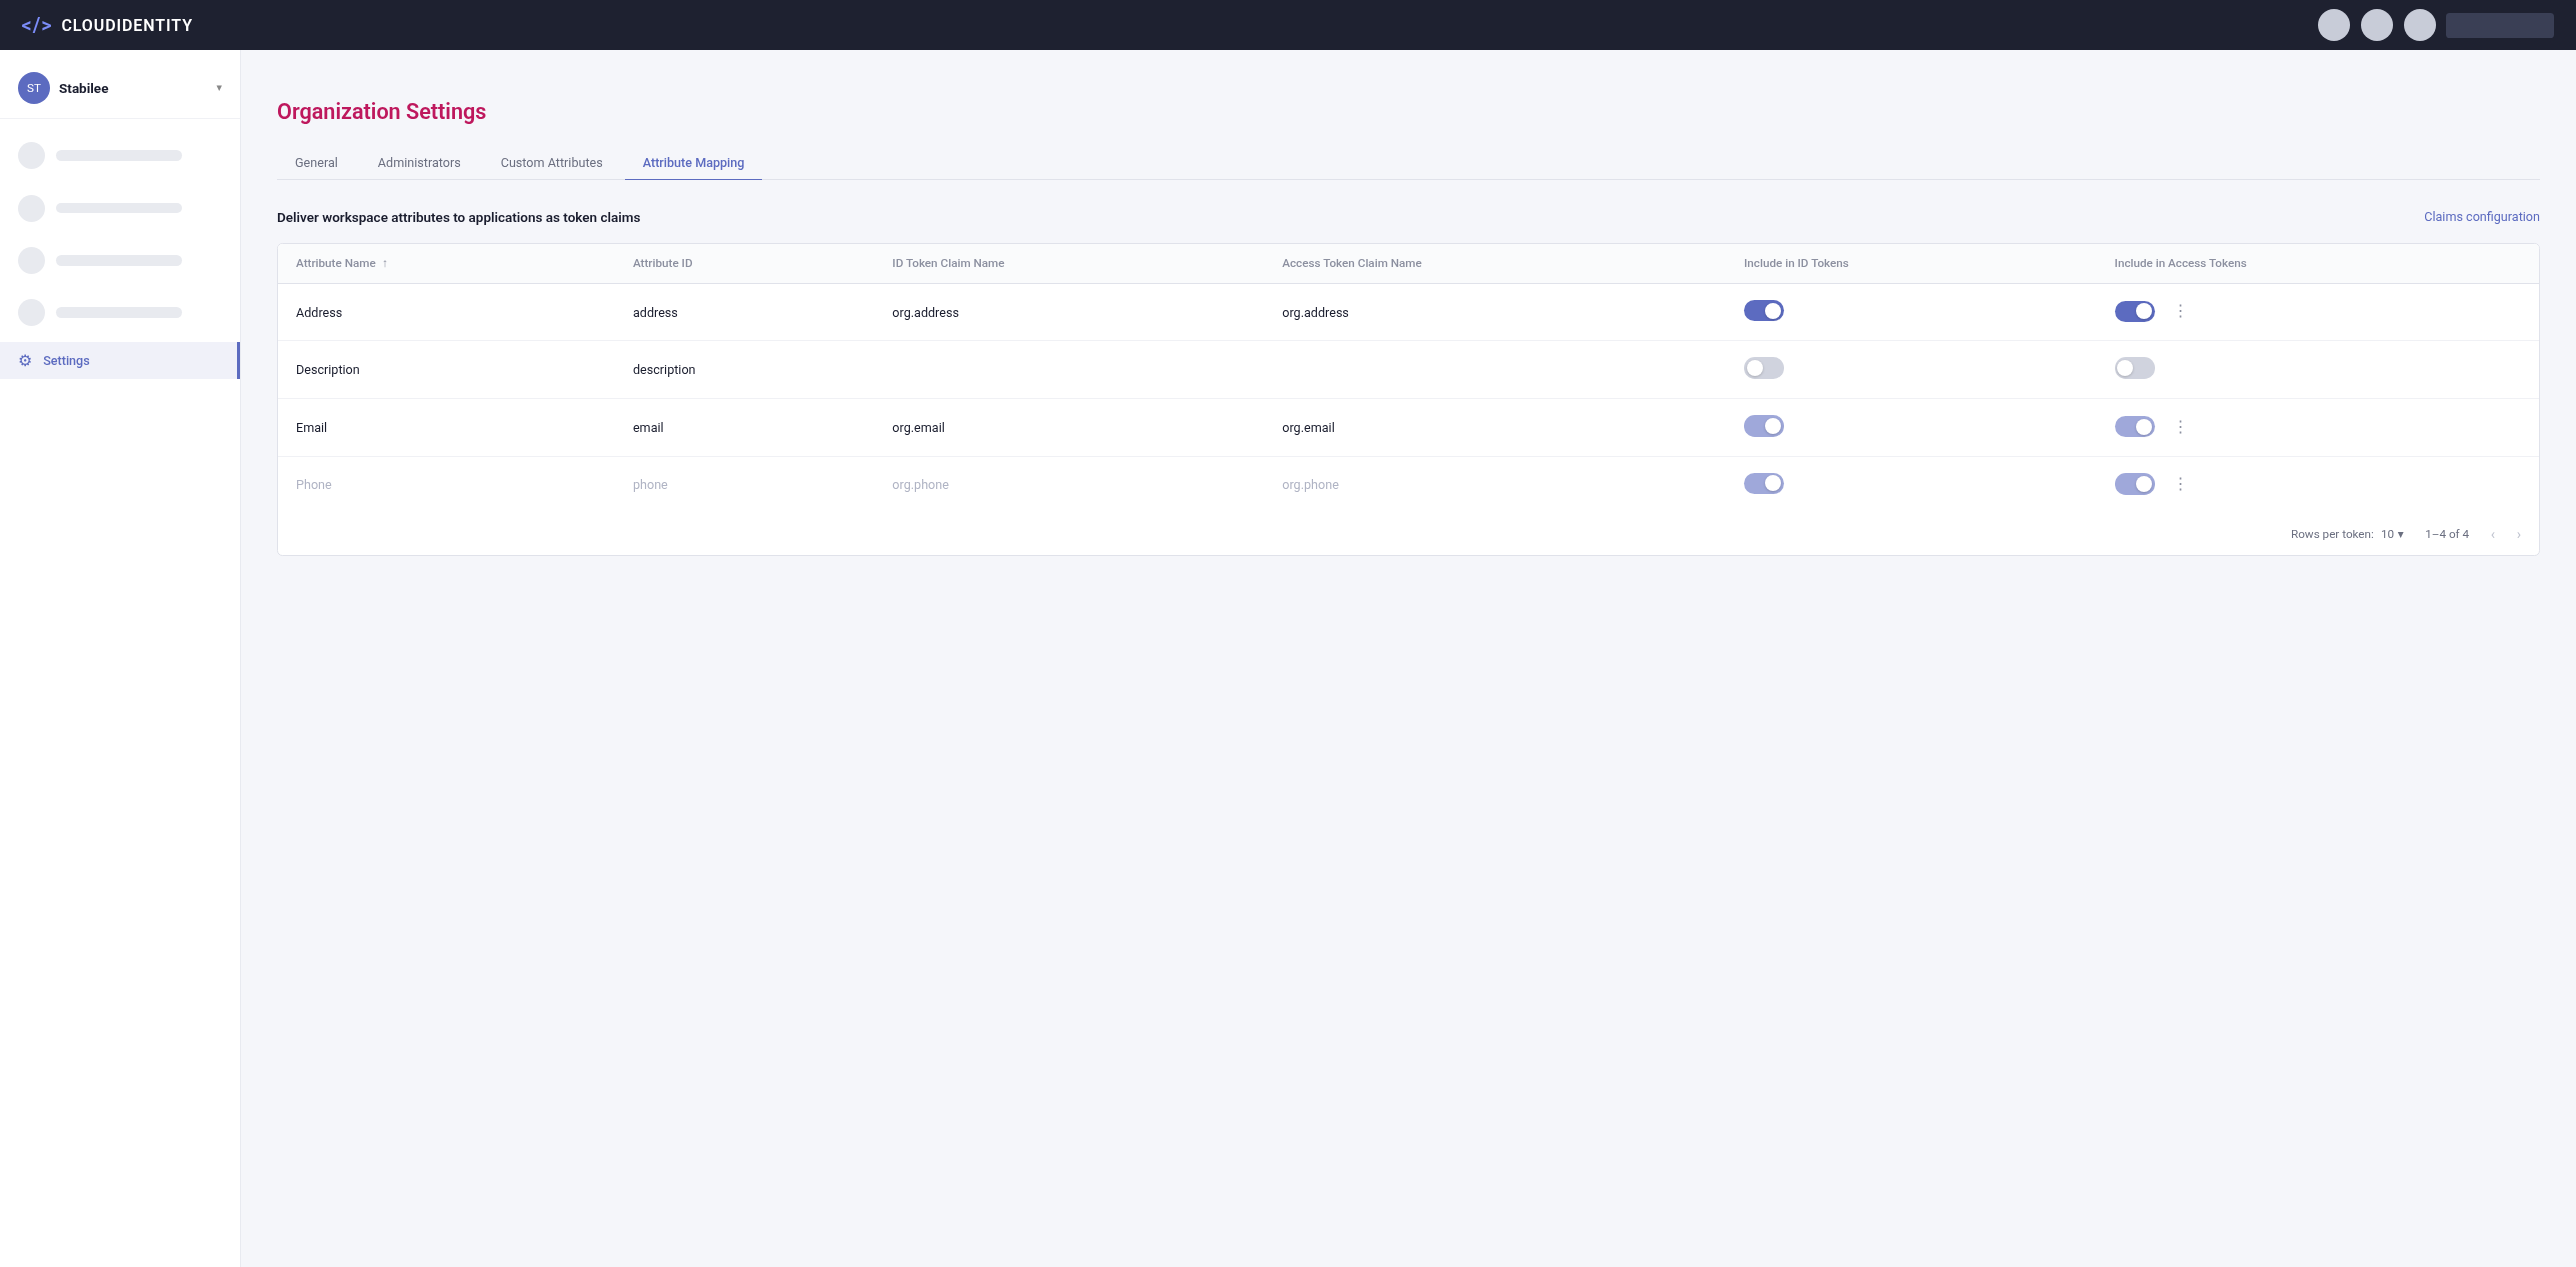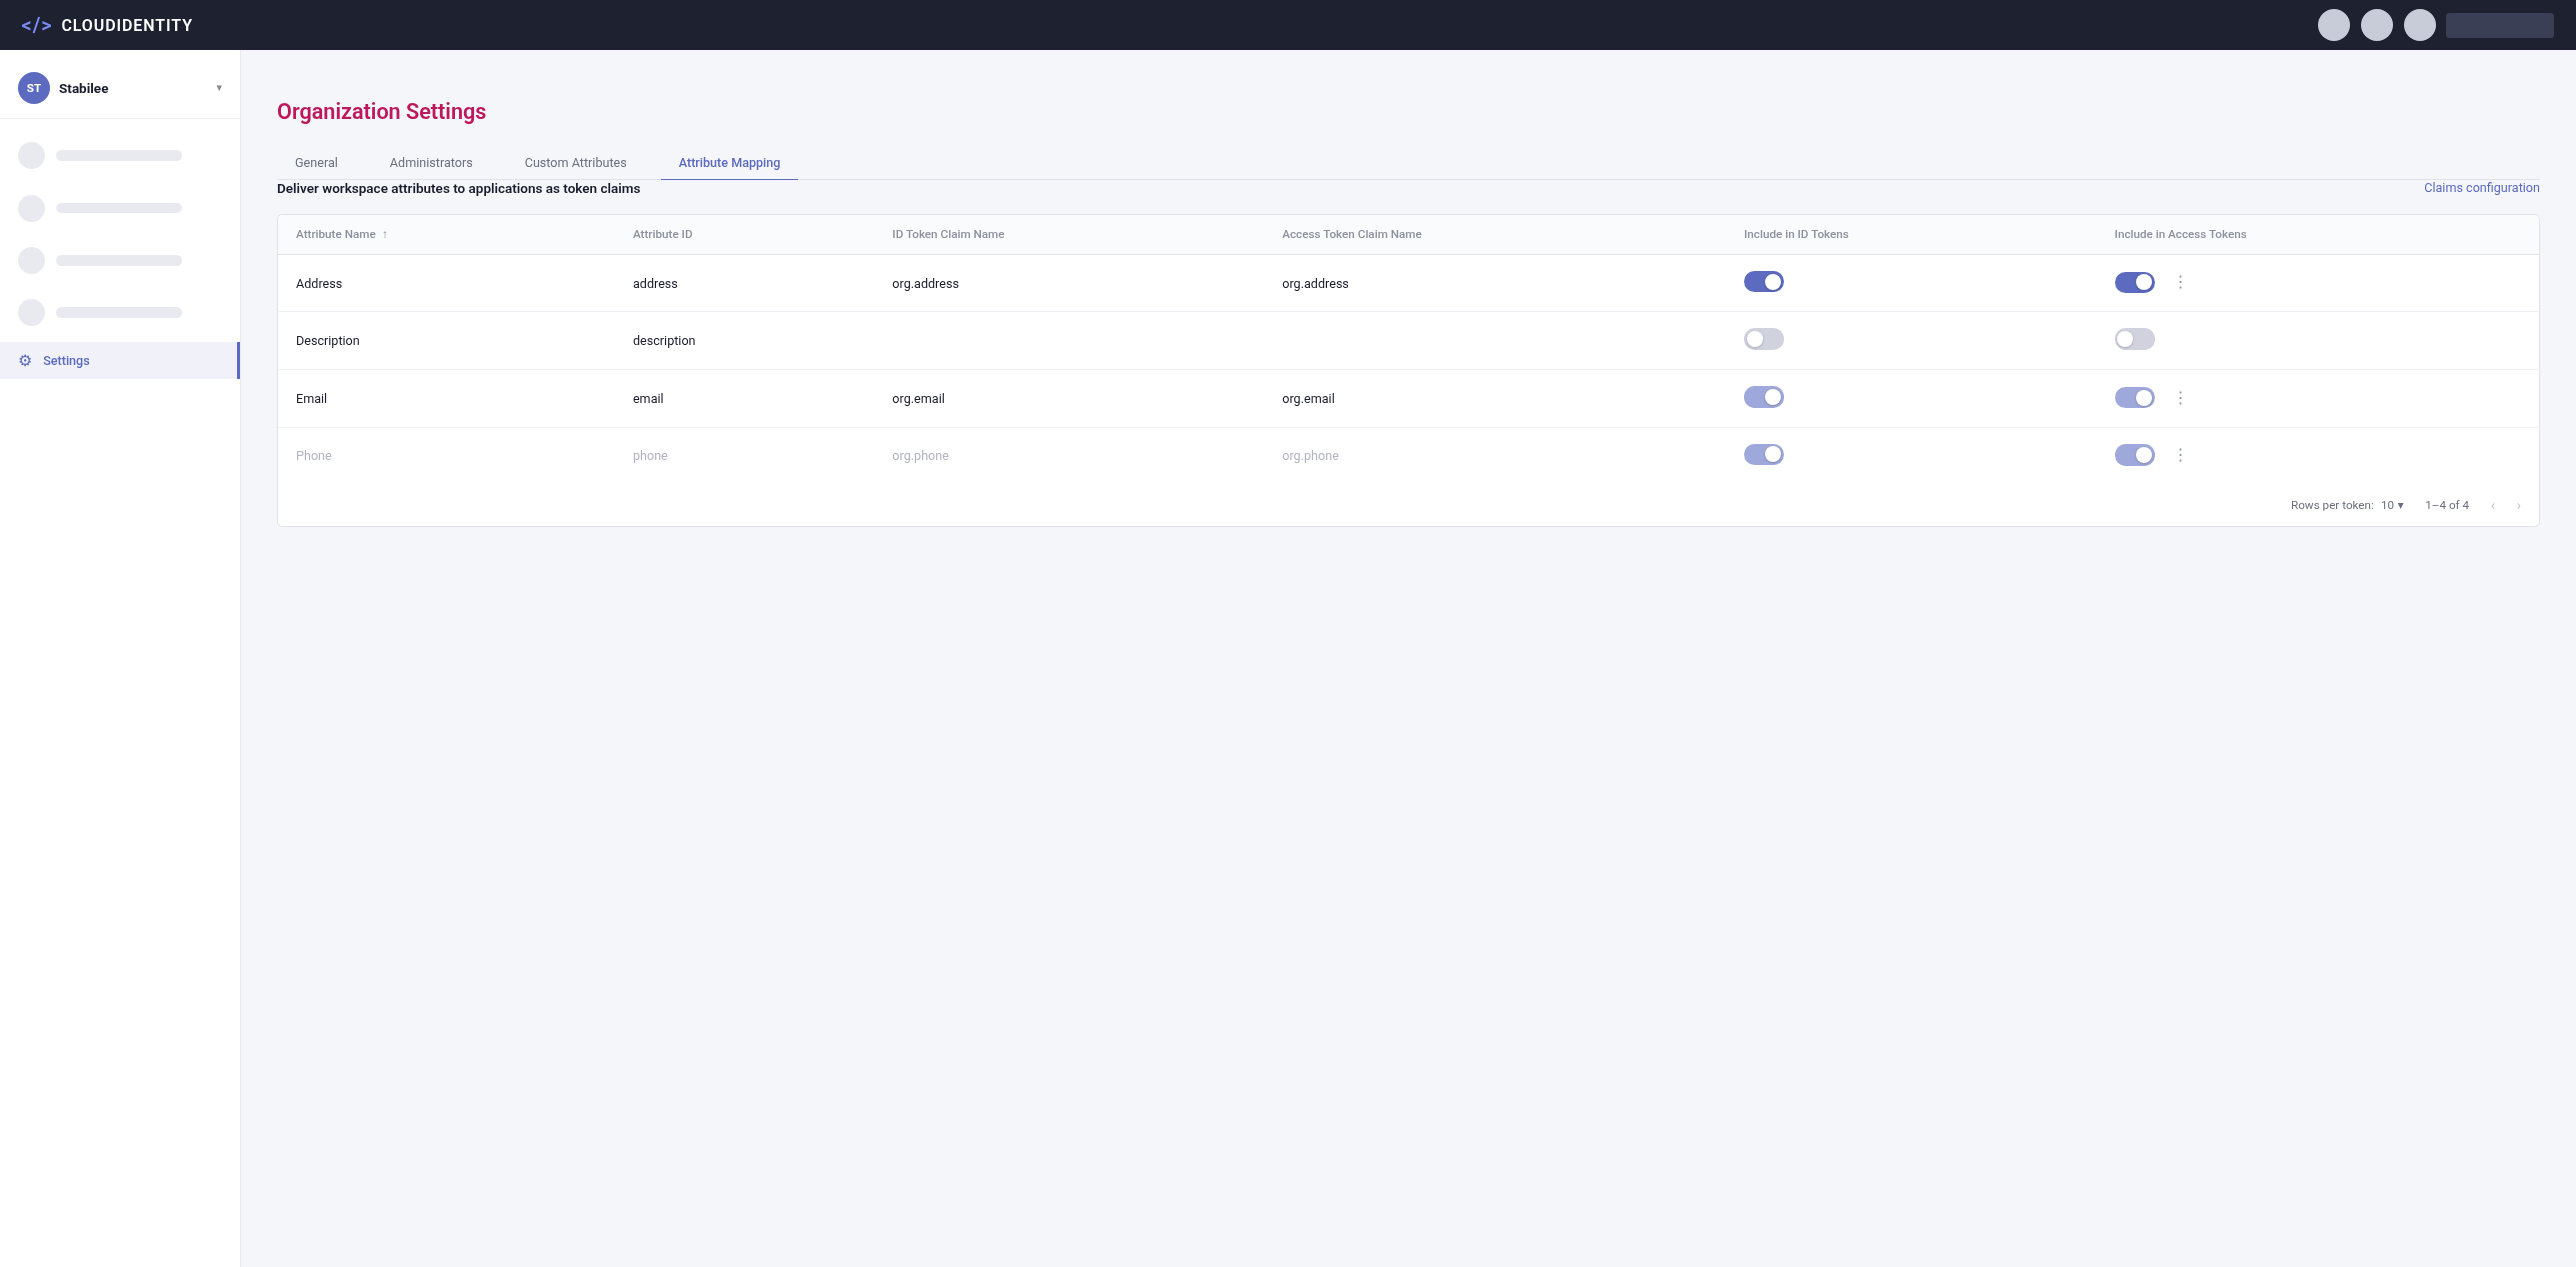--- a/index.html
+++ b/index.html
@@ -77,21 +77,21 @@
     .user-avatar {
       width: 32px;
       height: 32px;
       border-radius: 50%;
       background: #5c6bc0;
       color: white;
       display: flex;
       align-items: center;
       justify-content: center;
       font-size: 11.7px;
-      font-weight: 700;
+      font-weight: 400;
       flex-shrink: 0;
     }
     .user-name {
       font-size: 13.5px;
       color: #1a1d2e;
       font-weight: 700;
     }
     .chevron-down {
       margin-left: auto;
       color: #888;
@@ -153,22 +153,23 @@
       font-size: 21.6px;
       font-weight: 600;
       color: #be185d;
       margin-bottom: 21.6px;
       margin-top: 20px;
     }
 
     
     .tabs {
       display: flex;
-      gap: 16px;
+      gap: 4px;
       border-bottom: 0.9px solid #e0e2ea;
+      margin-bottom: 29px;
     }
     .tab {
       padding: 9px 18px;
       font-size: 12.6px;
       color: #6b6f80;
       cursor: pointer;
       border-bottom: 1.8px solid transparent;
       margin-bottom: -0.9px;
       font-weight: 400;
     }

